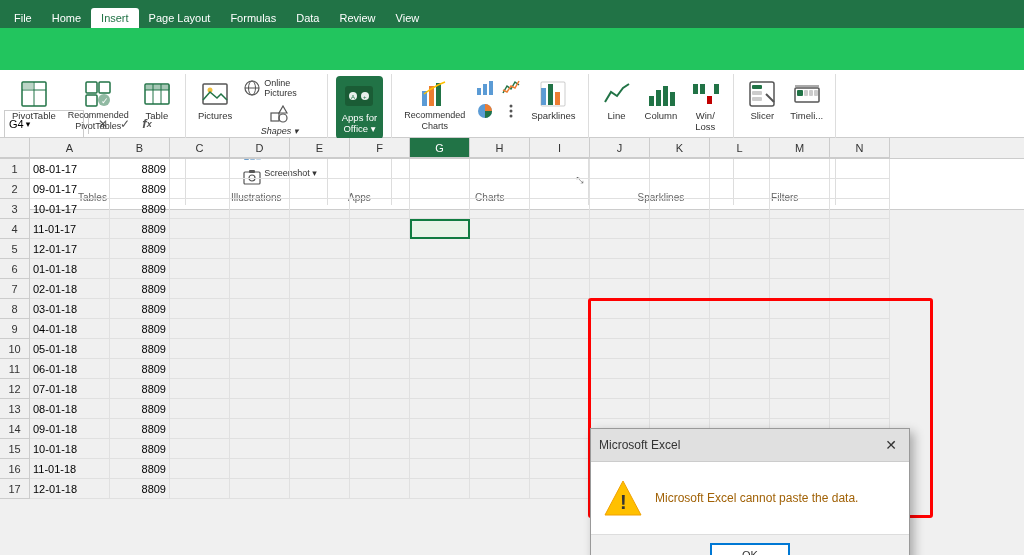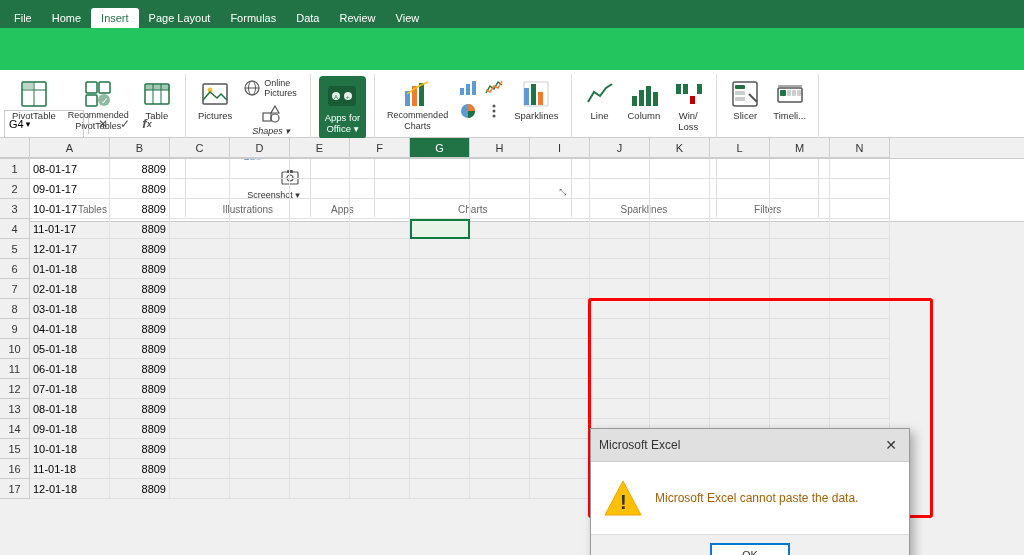--- a/index.html
+++ b/index.html
@@ -171,21 +171,21 @@
             <div class="ribbon-btn-small" style="display:flex; flex-direction:row; align-items:center; gap:2px; padding:2px;">
               <div class="ribbon-btn-small-icon">
                 <svg width="18" height="18" viewBox="0 0 18 18">
                   <rect x="1" y="1" width="5" height="16" rx="1" fill="#2e75b6" opacity="0.7"></rect>
                   <rect x="7" y="4" width="5" height="13" rx="1" fill="#2e75b6" opacity="0.5"></rect>
                   <rect x="13" y="7" width="5" height="10" rx="1" fill="#2e75b6" opacity="0.3"></rect>
                 </svg>
               </div>
               <div class="ribbon-btn-small-label">SmartArt</div>
             </div>
-            <div class="ribbon-btn-small" style="display:flex; flex-direction:column; align-items:flex-end; gap:2px; padding:2px;">
+            <div class="ribbon-btn-small" style="display:flex; flex-direction:row; align-items:flex-start; gap:2px; padding:2px;">
               <div class="ribbon-btn-small-icon">
                 <svg width="18" height="18" viewBox="0 0 18 18">
                   <rect x="1" y="3" width="16" height="12" rx="1" fill="none" stroke="#555" stroke-width="1.2"></rect>
                   <circle cx="9" cy="9" r="3" fill="none" stroke="#555" stroke-width="1.2"></circle>
                   <rect x="6" y="1" width="6" height="3" rx="1" fill="#555"></rect>
                 </svg>
               </div>
               <div class="ribbon-btn-small-label">Screenshot ▾</div>
             </div>
           </div>

